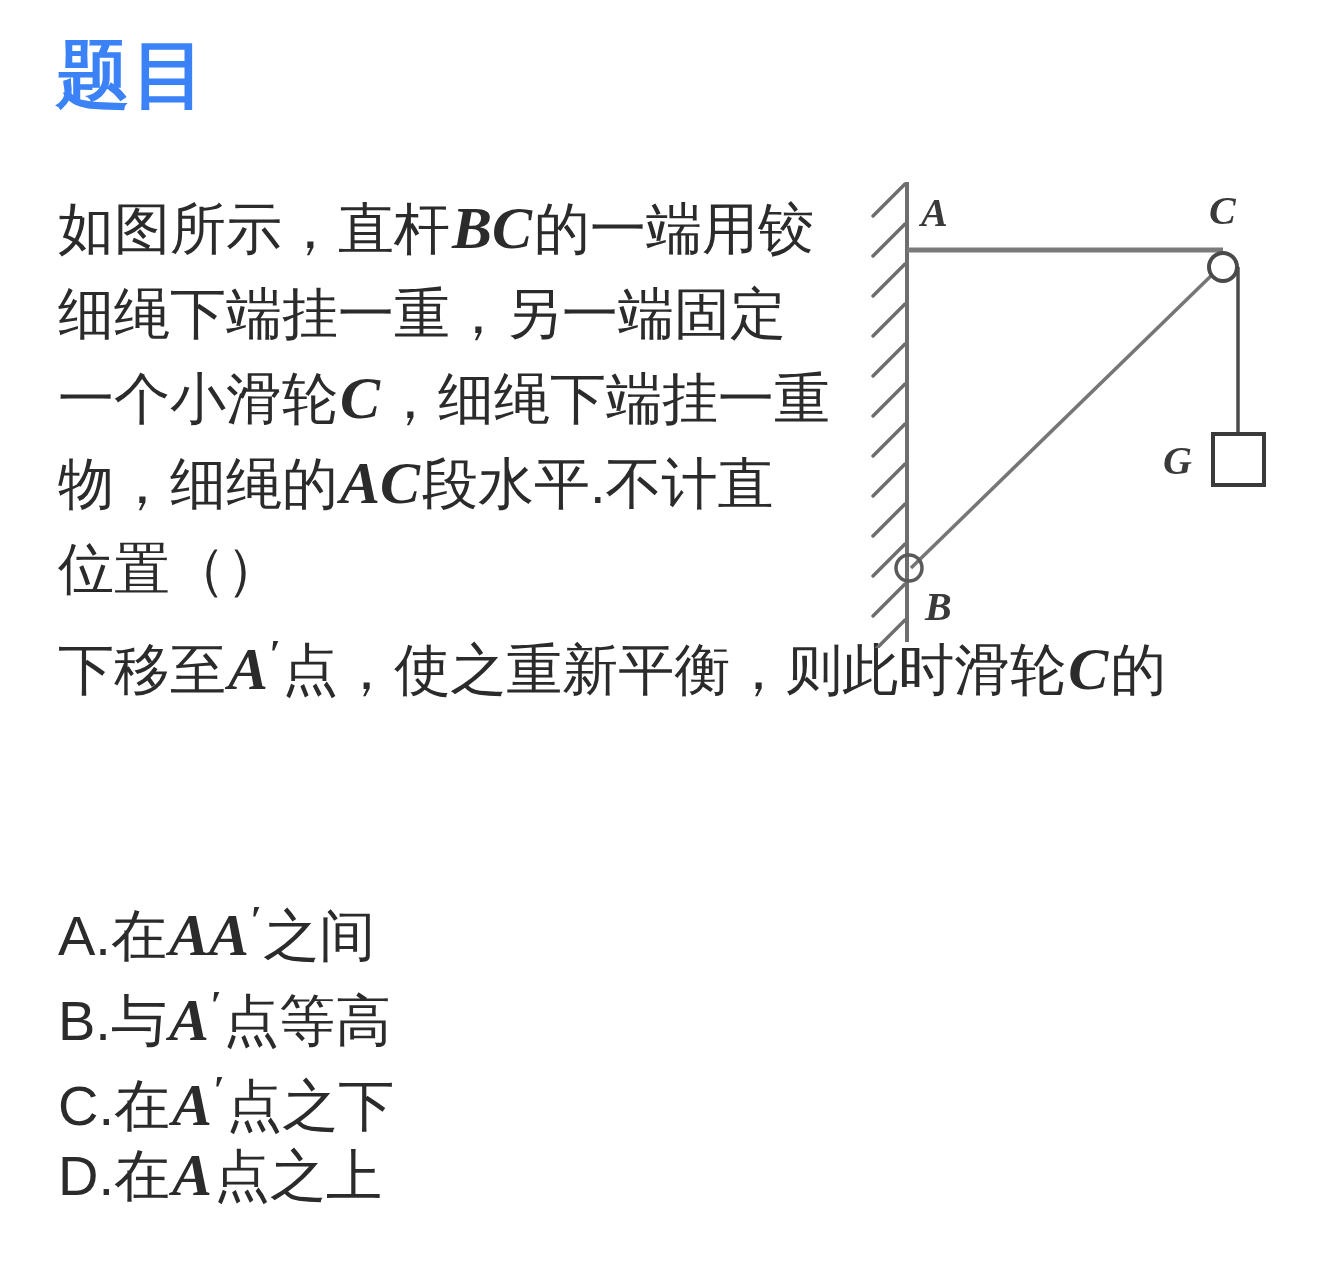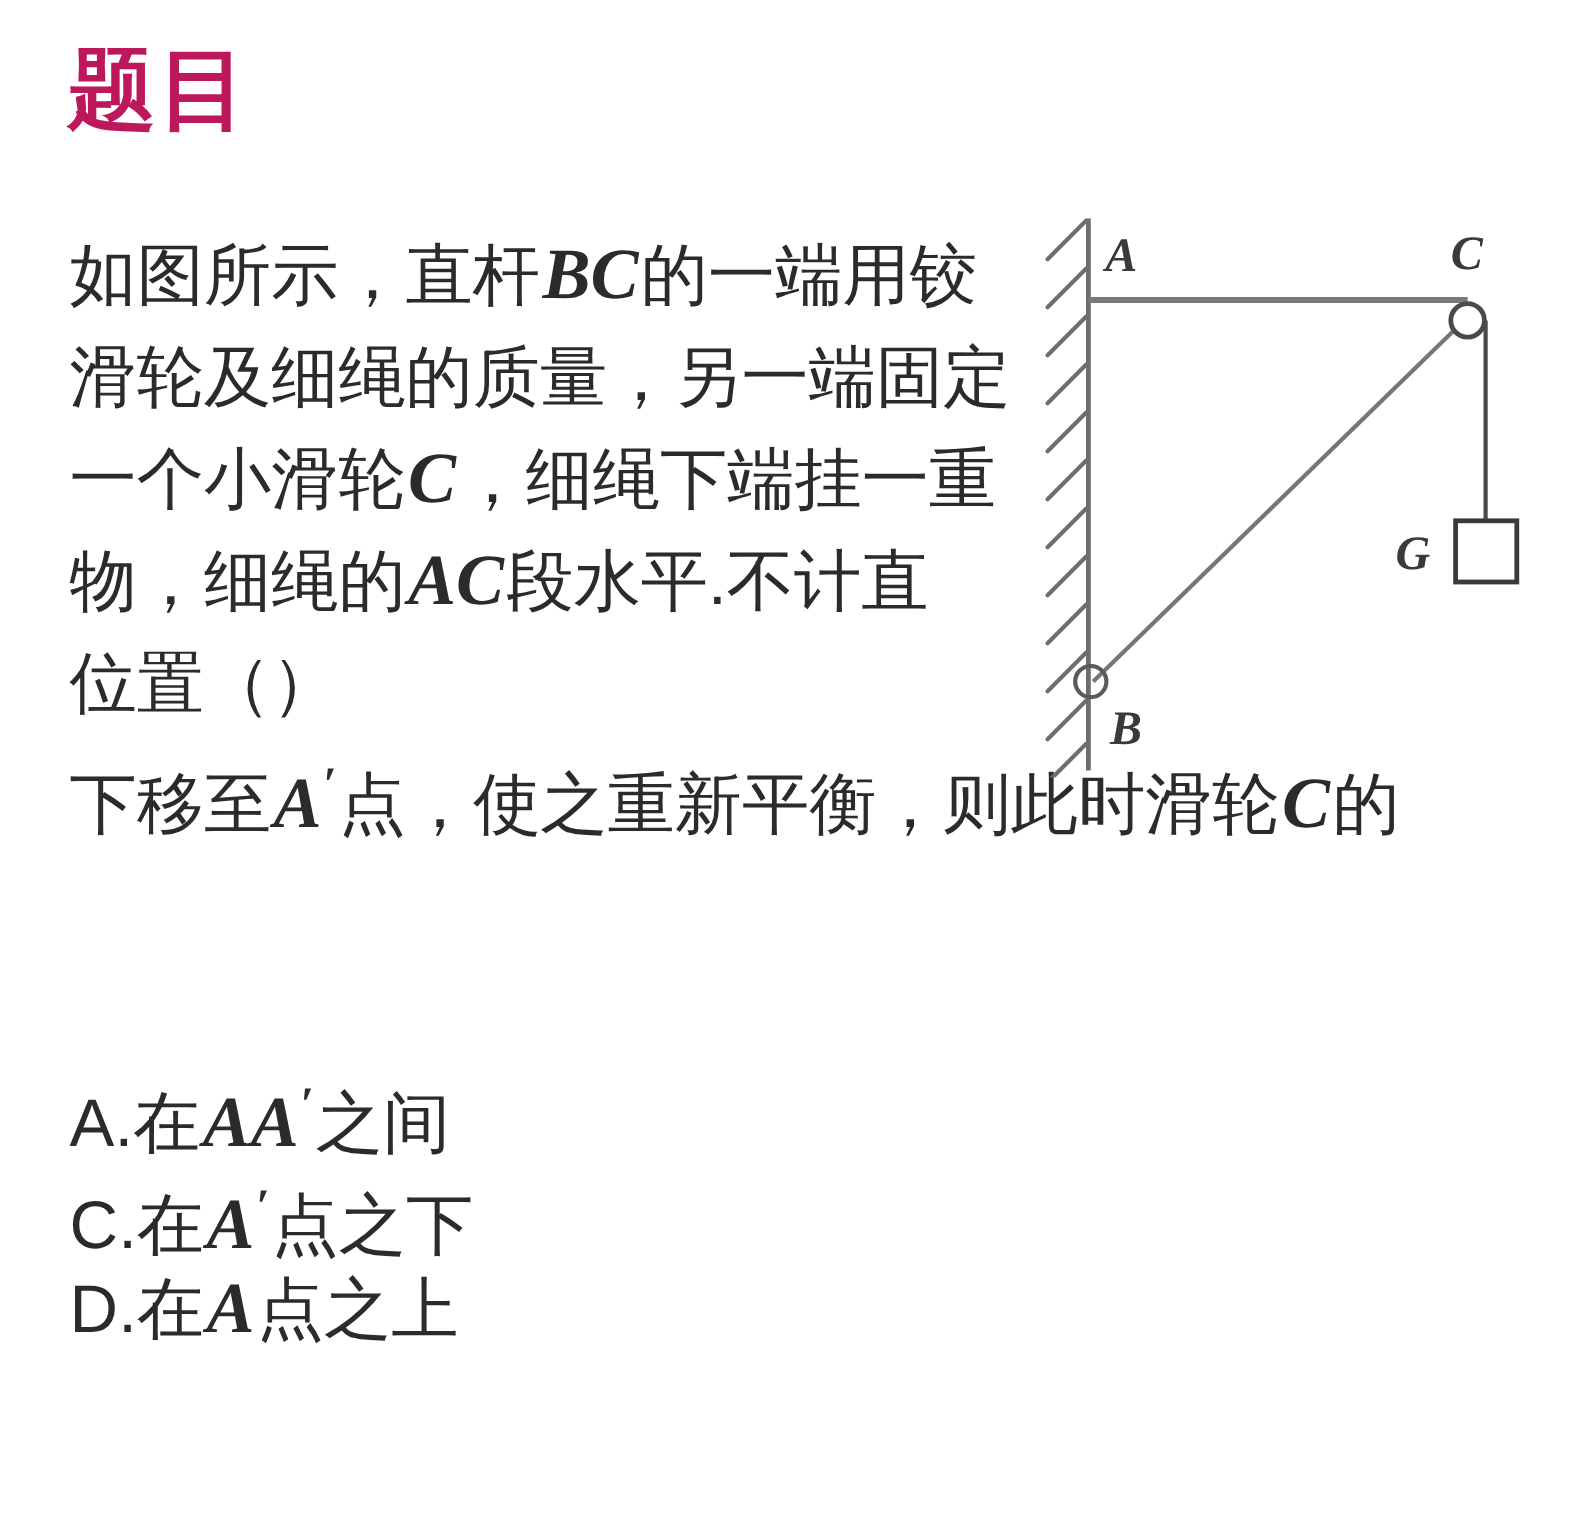--- a/index.html
+++ b/index.html
@@ -18,21 +18,21 @@
   }
 
   
   #page-title {
     position: absolute;
     left: 56px;
     top: 38px;
     font-size: 74px;
     line-height: 1;
     font-weight: 700;
-    color: #be185d;
+    color: #3b82f6;
     letter-spacing: 2px;
     white-space: nowrap;
   }
 
   
   #question-body {
     position: absolute;
     left: 58px;
     top: 186px;
     width: 840px;
@@ -102,29 +102,30 @@
     fill: #3a3a3a;
   }
 </style>
 </head>
 <body>
 
 <div id="page-title">题目</div>
 
 <div id="question-body">
     <div class="q-line"><span>如图所示，直杆</span><span class="mv">BC</span><span>的一端用铰</span></div>
-    <div class="q-line"><span>滑轮及细绳的质量，另一端固定</span></div>
+    <div class="q-line"><span>细绳下端挂一重，另一端固定</span></div>
     <div class="q-line"><span>一个小滑轮</span><span class="mv">C</span><span>，细绳下端挂一重</span></div>
     <div class="q-line"><span>物，细绳的</span><span class="mv">AC</span><span>段水平.不计直</span></div>
     <div class="q-line"><span>位置（）</span></div>
     <div class="q-line wide"><span>下移至</span><span class="mv">A<span class="prime">′</span></span><span>点，使之重新平衡，则此时滑轮</span><span class="mv">C</span><span>的</span></div>
   </div>
 
 <div id="options">
     <div class="opt-line"><span class="opt-label">A.</span><span>在</span><span class="mv">AA<span class="prime">′</span></span><span>之间</span></div>
+    <div class="opt-line"><span class="opt-label">B.</span><span>与</span><span class="mv">A<span class="prime">′</span></span><span>点等高</span></div>
     <div class="opt-line"><span class="opt-label">C.</span><span>在</span><span class="mv">A<span class="prime">′</span></span><span>点之下</span></div>
     <div class="opt-line"><span class="opt-label">D.</span><span>在</span><span class="mv">A</span><span>点之上</span></div>
   </div>
 
 <div id="figure">
   <svg width="455" height="480" viewBox="0 0 455 480" xmlns="http://www.w3.org/2000/svg">
 
     <line x1="52" y1="14" x2="52" y2="474" stroke="#6e6e6e" stroke-width="4"></line>
 
     <g stroke="#6e6e6e" stroke-width="3.5" stroke-linecap="round">

